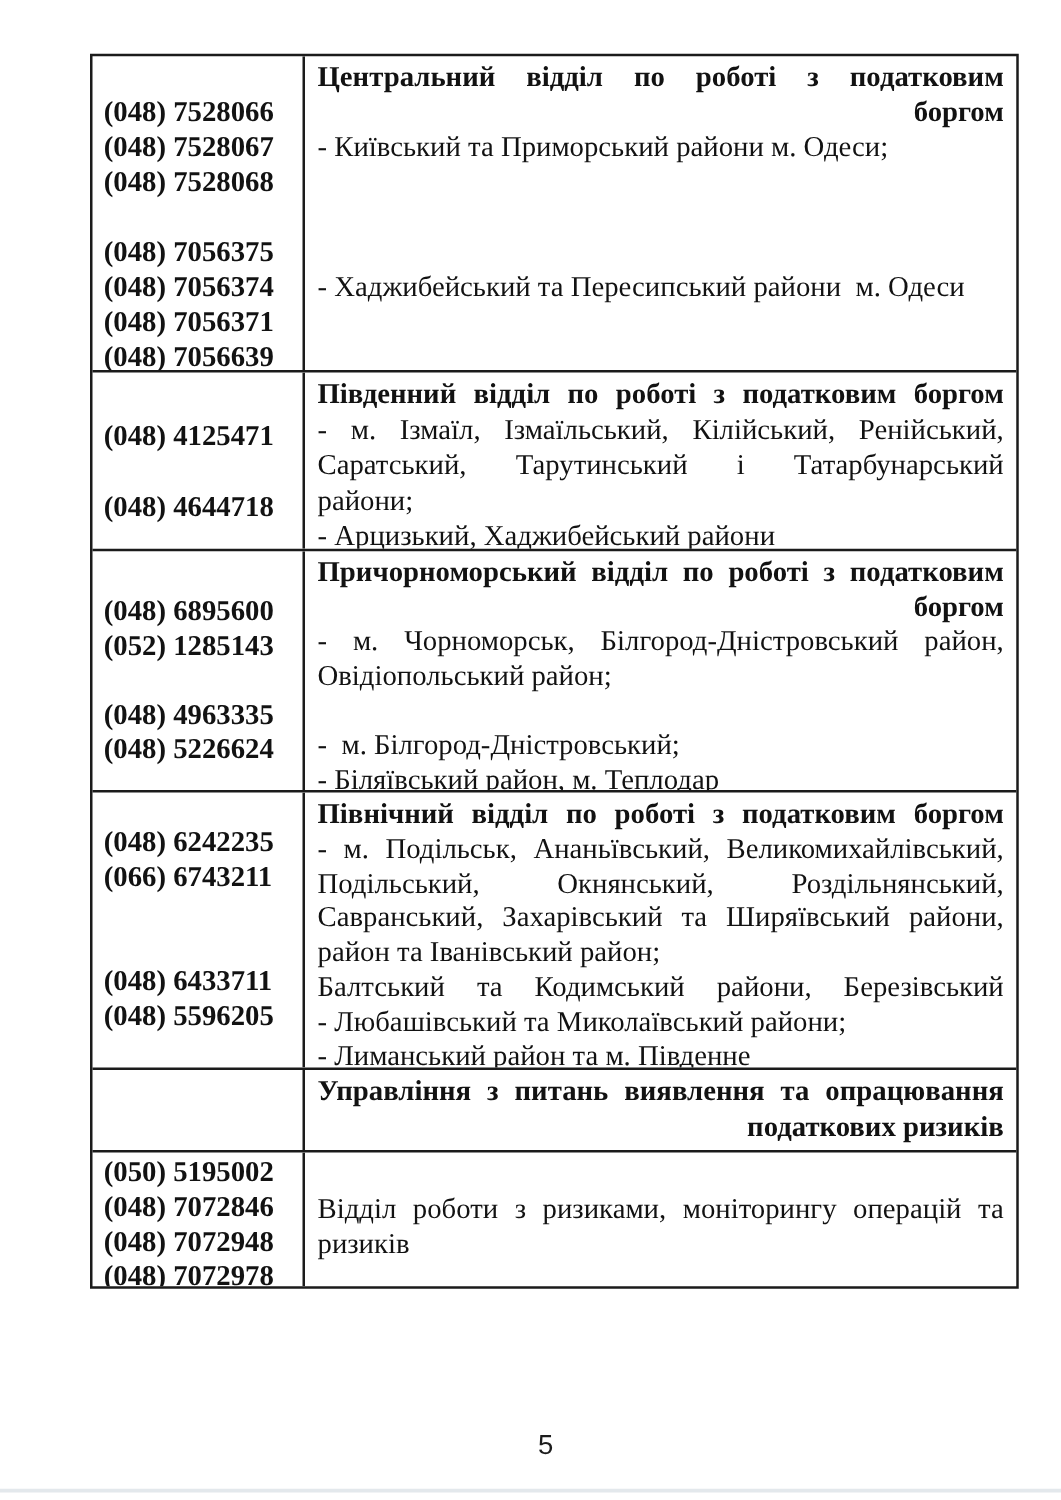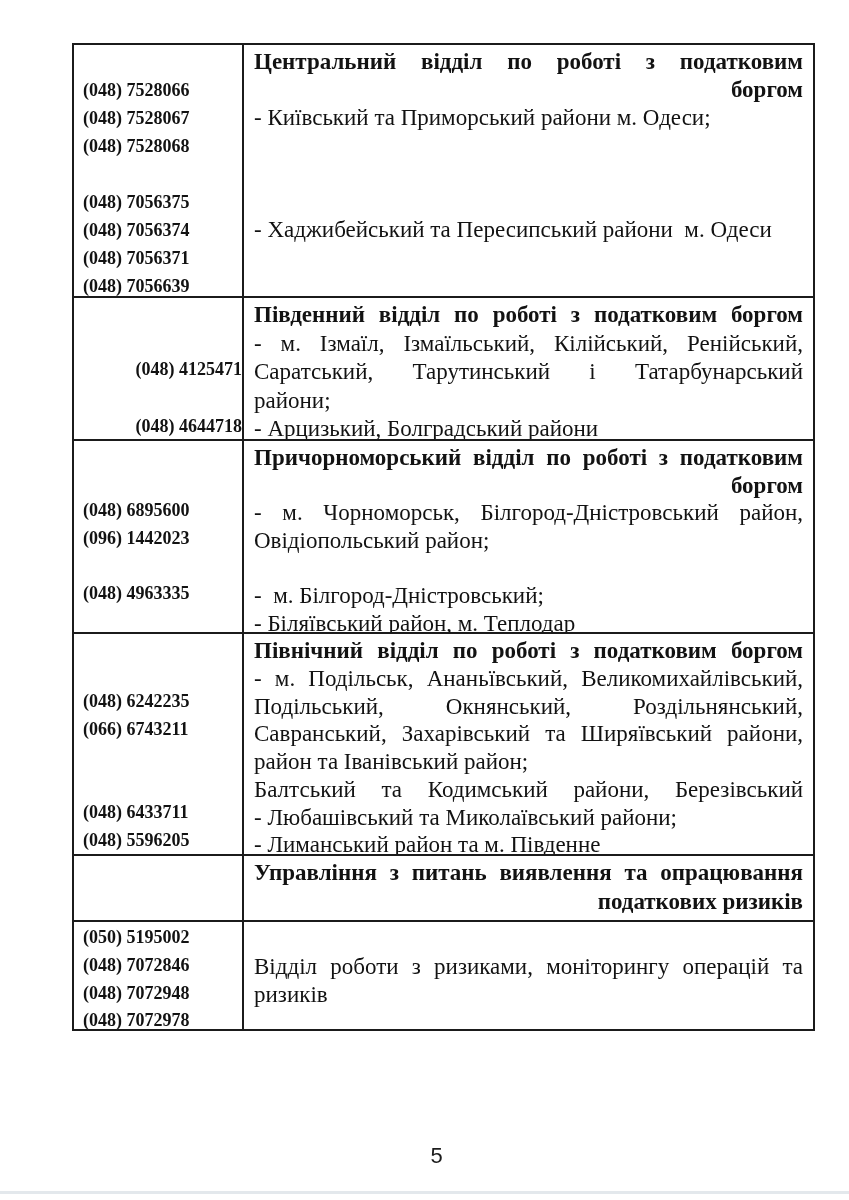--- a/index.html
+++ b/index.html
@@ -32,21 +32,21 @@
     overflow: hidden;
   }
   .t-row:first-child { border-top: none; }
 
   .phone-cell {
     width: 170px;
     box-sizing: border-box;
     border-right: 2px solid #1b1b1b;
     padding-left: 9px;
     font-weight: 700;
-    font-size: 18px;
+    font-size: 23px;
     flex-shrink: 0;
   }
   .content-cell {
     flex: 1;
     box-sizing: border-box;
     padding: 3px 10px 0 10px;
     font-size: 23px;
   }
   .line {
     overflow: hidden;
@@ -62,23 +62,23 @@
 
   
   .r0 { height: 251px; } .r0 .line { line-height: 28px;   height: 28px; }
   .r1 { height: 143px; } .r1 .line { line-height: 28.6px; height: 28.6px; }
   .r2 { height: 193px; } .r2 .line { line-height: 27.6px; height: 27.6px; }
   .r3 { height: 222px; } .r3 .line { line-height: 27.75px;height: 27.75px; }
   .r4 { height: 66px;  } .r4 .line { line-height: 28.5px; height: 28.5px; }
   .r5 { height: 109px; } .r5 .line { line-height: 27.75px;height: 27.75px; }
 
   .r0 .phone-cell { padding-top: 3px; }
-  .r1 .phone-cell { padding-top: 57px; text-align: right; }
-  .r2 .phone-cell { padding-top: 56px; }
-  .r3 .phone-cell { padding-top: 54px; }
+  .r1 .phone-cell { padding-top: 37px; }
+  .r2 .phone-cell { padding-top: 34px; }
+  .r3 .phone-cell { padding-top: 26px; }
   .r5 .phone-cell { padding-top: 2px; }
 
   .page-num {
     position: absolute;
     left: 12px;
     top: 1143px;
     width: 849px;
     text-align: center;
     font-family: "Liberation Sans", "DejaVu Sans", sans-serif;
     font-size: 22px;
@@ -125,29 +125,30 @@
         <div class="phone-cell">
           <div class="line">(048) 4125471</div>
           <div class="line"></div>
           <div class="line">(048) 4644718</div>
         </div>
         <div class="content-cell">
           <div class="line bold stretch">Південний відділ по роботі з податковим боргом</div>
           <div class="line stretch">- м. Ізмаїл, Ізмаїльський, Кілійський, Ренійський,</div>
           <div class="line stretch">Саратський, Тарутинський і Татарбунарський</div>
           <div class="line">райони;</div>
-          <div class="line">- Арцизький, Болградський райони</div>
+          <div class="line">- Арцизький, Хаджибейський райони</div>
         </div>
       </div>
       <div class="t-row r2">
         <div class="phone-cell">
           <div class="line">(048) 6895600</div>
-          <div class="line">(096) 1442023</div>
+          <div class="line">(052) 1285143</div>
           <div class="line"></div>
           <div class="line">(048) 4963335</div>
+          <div class="line">(048) 5226624</div>
         </div>
         <div class="content-cell">
           <div class="line bold stretch">Причорноморський відділ по роботі з податковим</div>
           <div class="line bold">боргом</div>
           <div class="line stretch">- м. Чорноморськ, Білгород-Дністровський район,</div>
           <div class="line">Овідіопольський район;</div>
           <div class="line"></div>
           <div class="line pre">-  м. Білгород-Дністровський;</div>
           <div class="line">- Біляївський район, м. Теплодар</div>
         </div>

